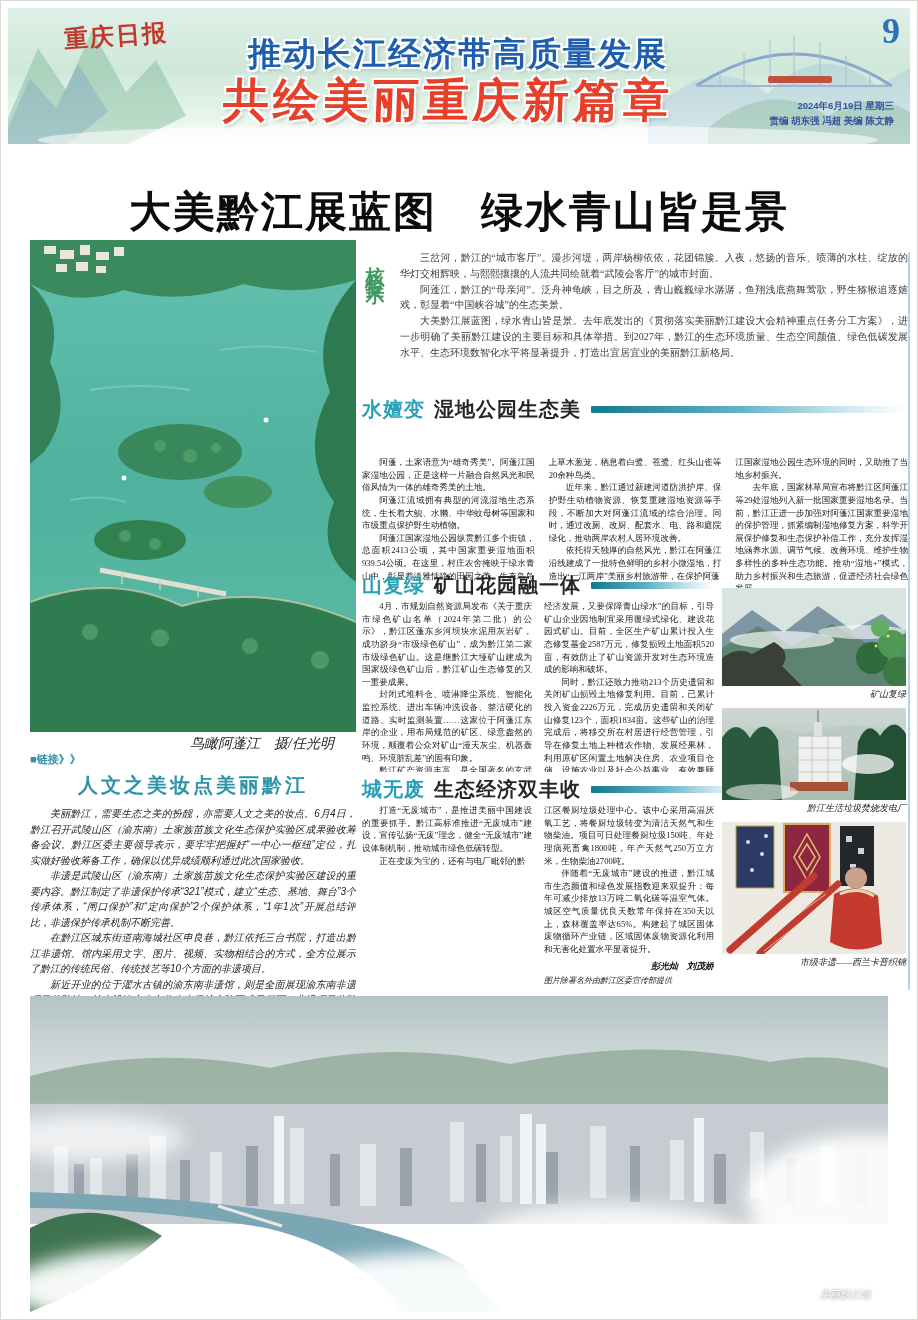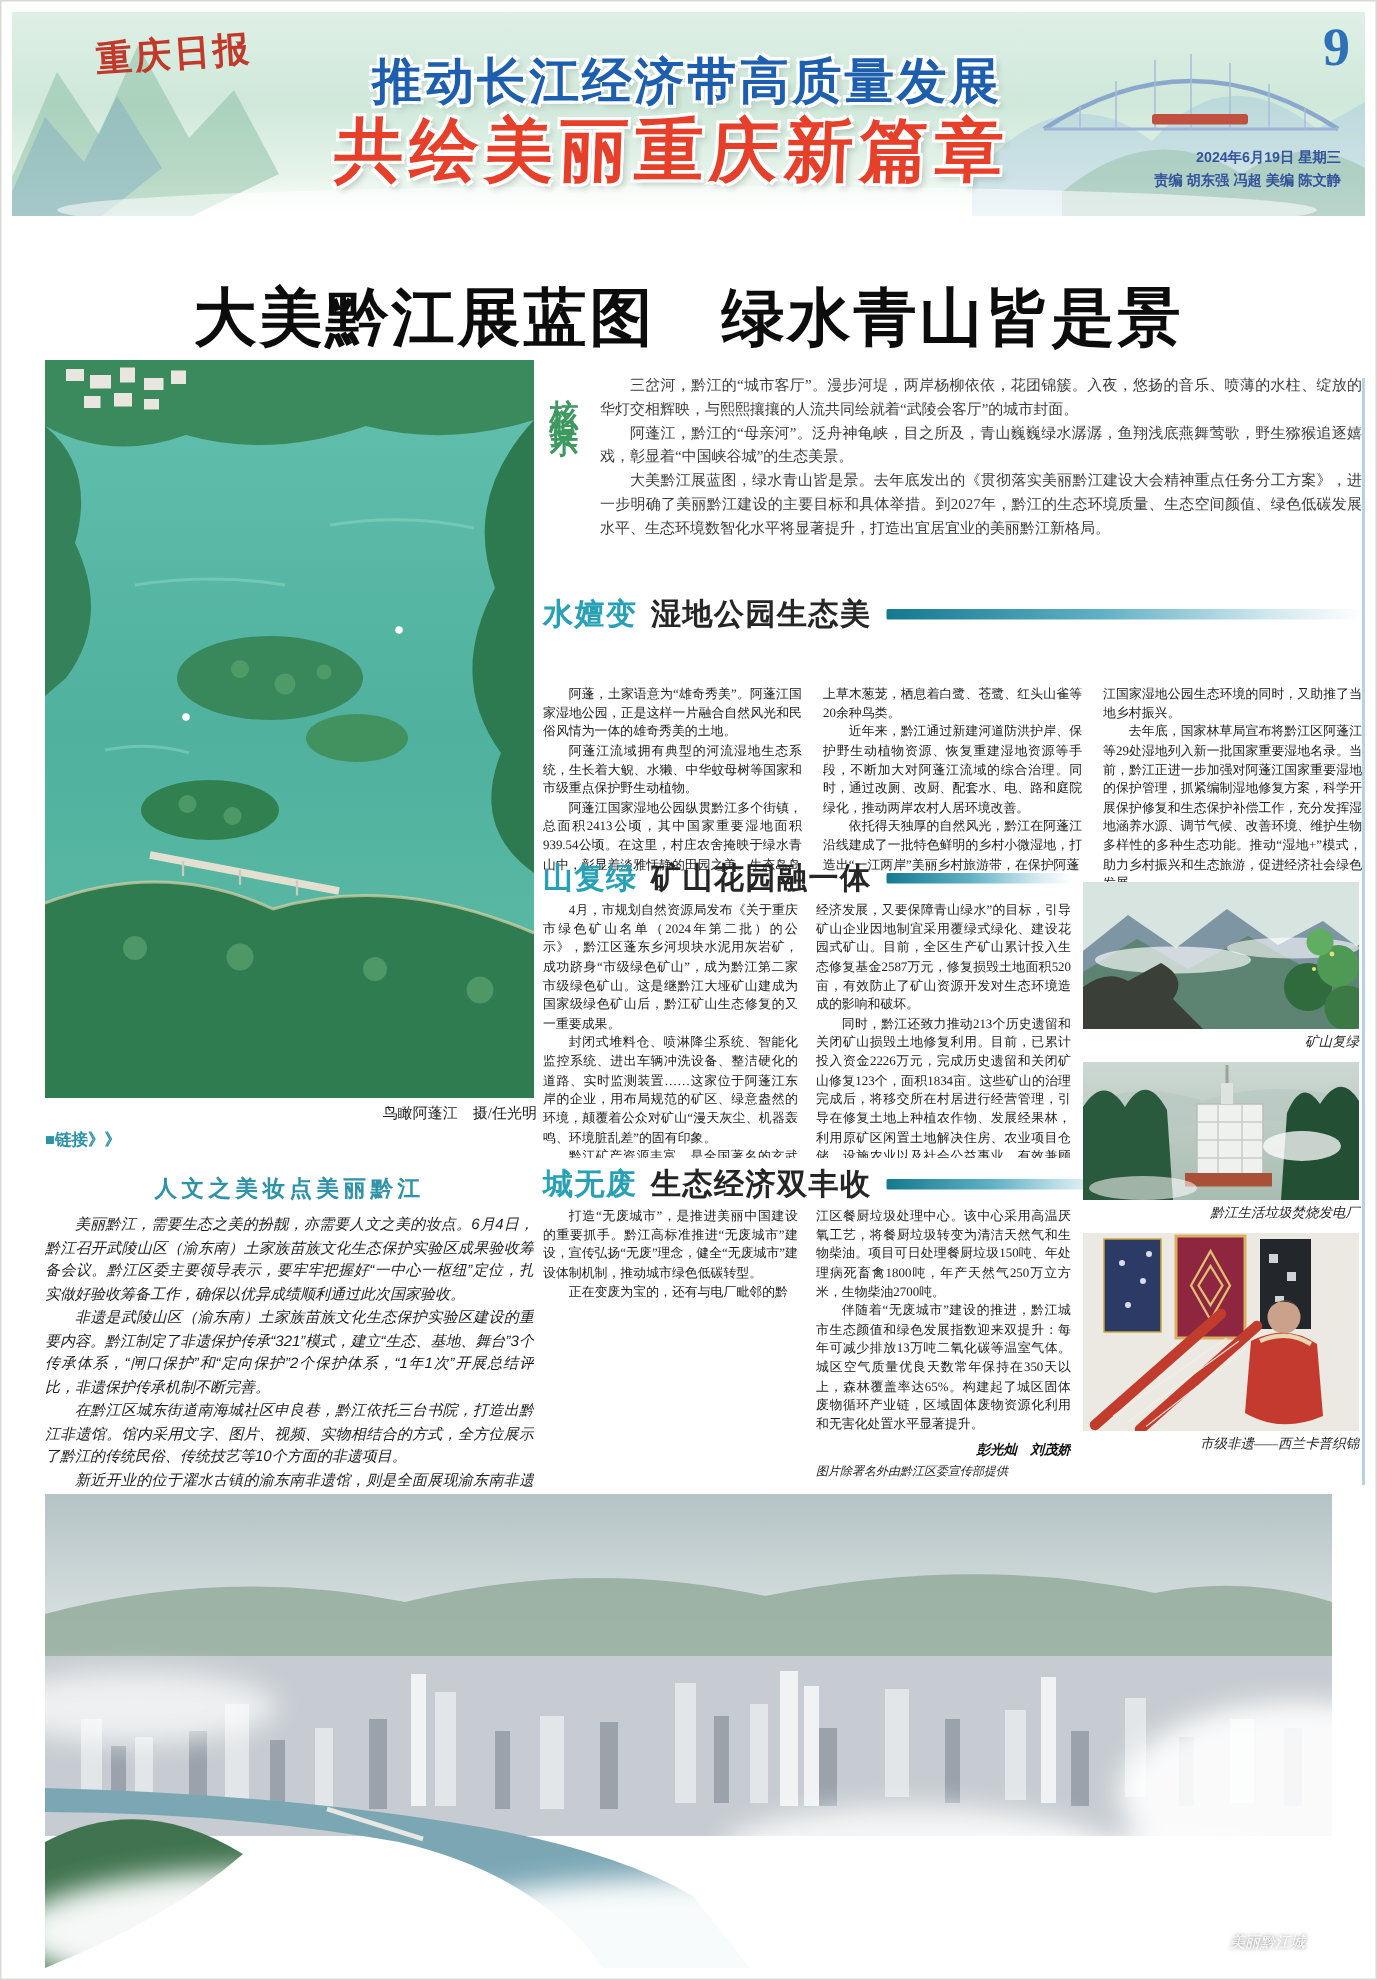--- a/index.html
+++ b/index.html
@@ -30,27 +30,27 @@
   
   .coretips{position:absolute;left:362px;top:250px;width:546px;display:flex;gap:12px;}
   .tips-label{writing-mode:vertical-rl;font-family:"Liberation Serif",serif;
     font-size:19px;font-weight:bold;color:#3d9960;letter-spacing:7px;height:118px;flex:0 0 22px;}
   .tips-body{flex:1;}
   .tips-body p{margin:0;font-size:10px;line-height:1.58;color:#3c3c3c;
     text-align:justify;text-indent:2em;font-family:"Liberation Serif",serif;}
   
   figure{margin:0;}
   .main-photo{position:absolute;left:30px;top:240px;width:326px;height:492px;}
-  .main-caption{position:absolute;left:36px;top:735px;width:322px;text-align:right;
-    font-size:10px;font-family:"Liberation Serif",serif;color:#1e1e1e;}
+  .main-caption{position:absolute;left:12px;top:735px;width:322px;text-align:right;
+    font-size:14px;font-style:italic;font-family:"Liberation Serif",serif;color:#1e1e1e;}
   
   .link-sec{position:absolute;left:30px;top:752px;width:326px;}
   .link-tag{font-size:11px;font-weight:bold;color:#2f93a8;}
-  .link-title{text-align:center;font-family:"Liberation Serif",serif;font-size:15px;
-    font-weight:bold;color:#2f93a8;letter-spacing:3px;margin:16px 0 7px;}
+  .link-title{text-align:center;font-family:"Liberation Serif",serif;font-size:20px;
+    font-weight:bold;color:#2f93a8;letter-spacing:3px;margin:5px 0 7px;}
   .link-body{height:192px;overflow:hidden;}
   .link-body p{margin:0;font-size:10px;line-height:1.55;font-style:italic;
     font-family:Liberation Sans, sans-serif;color:#1c1c1c;
     text-align:justify;text-indent:2em;}
   
   .sec-head{position:absolute;display:flex;align-items:center;width:546px;left:362px;}
   .kw{font-size:20px;font-weight:900;color:#28a0b6;letter-spacing:1px;white-space:nowrap;}
   .st{font-size:20px;font-weight:700;color:#262626;letter-spacing:1px;margin-left:9px;white-space:nowrap;}
   .bar{flex:1;height:7px;margin-left:10px;border-radius:1px;
     background:linear-gradient(90deg,#14798f,#5fb0c4 45%,#cfe7ee 80%,rgba(255,255,255,0));}

